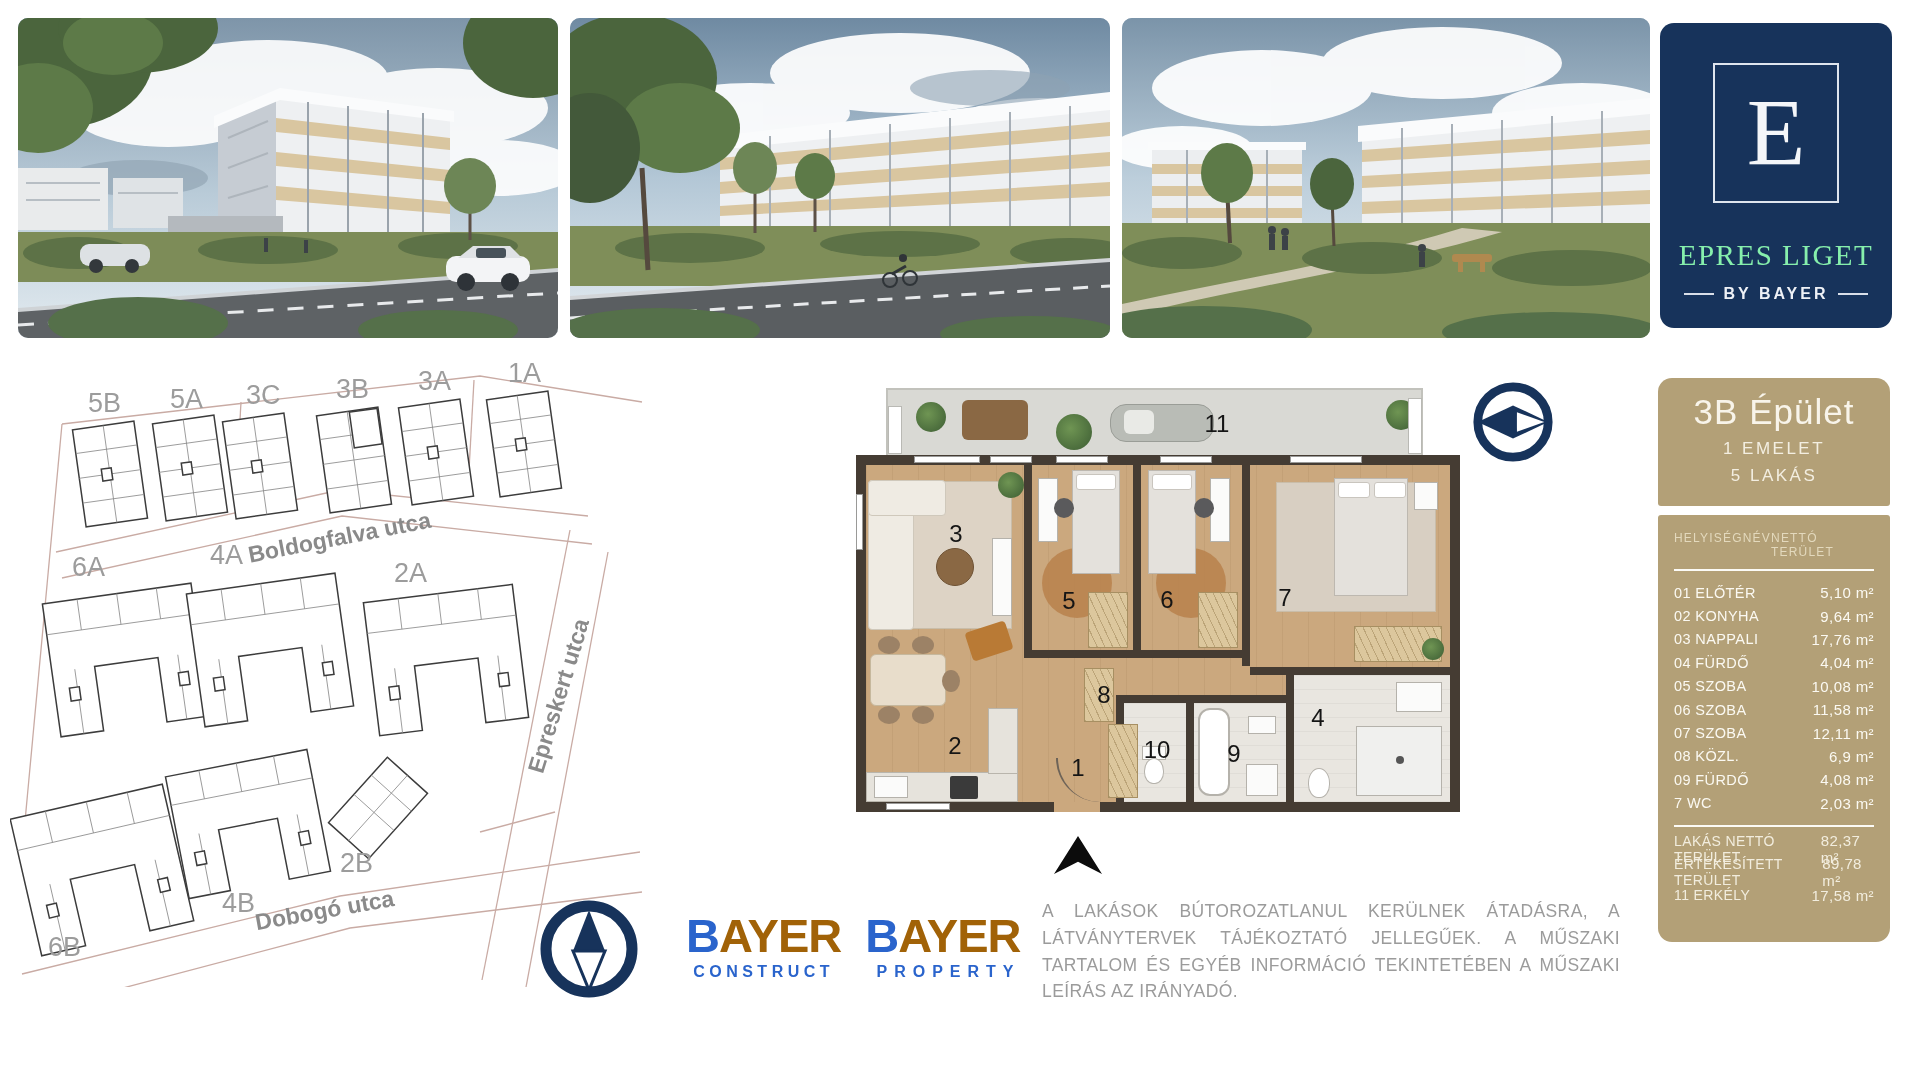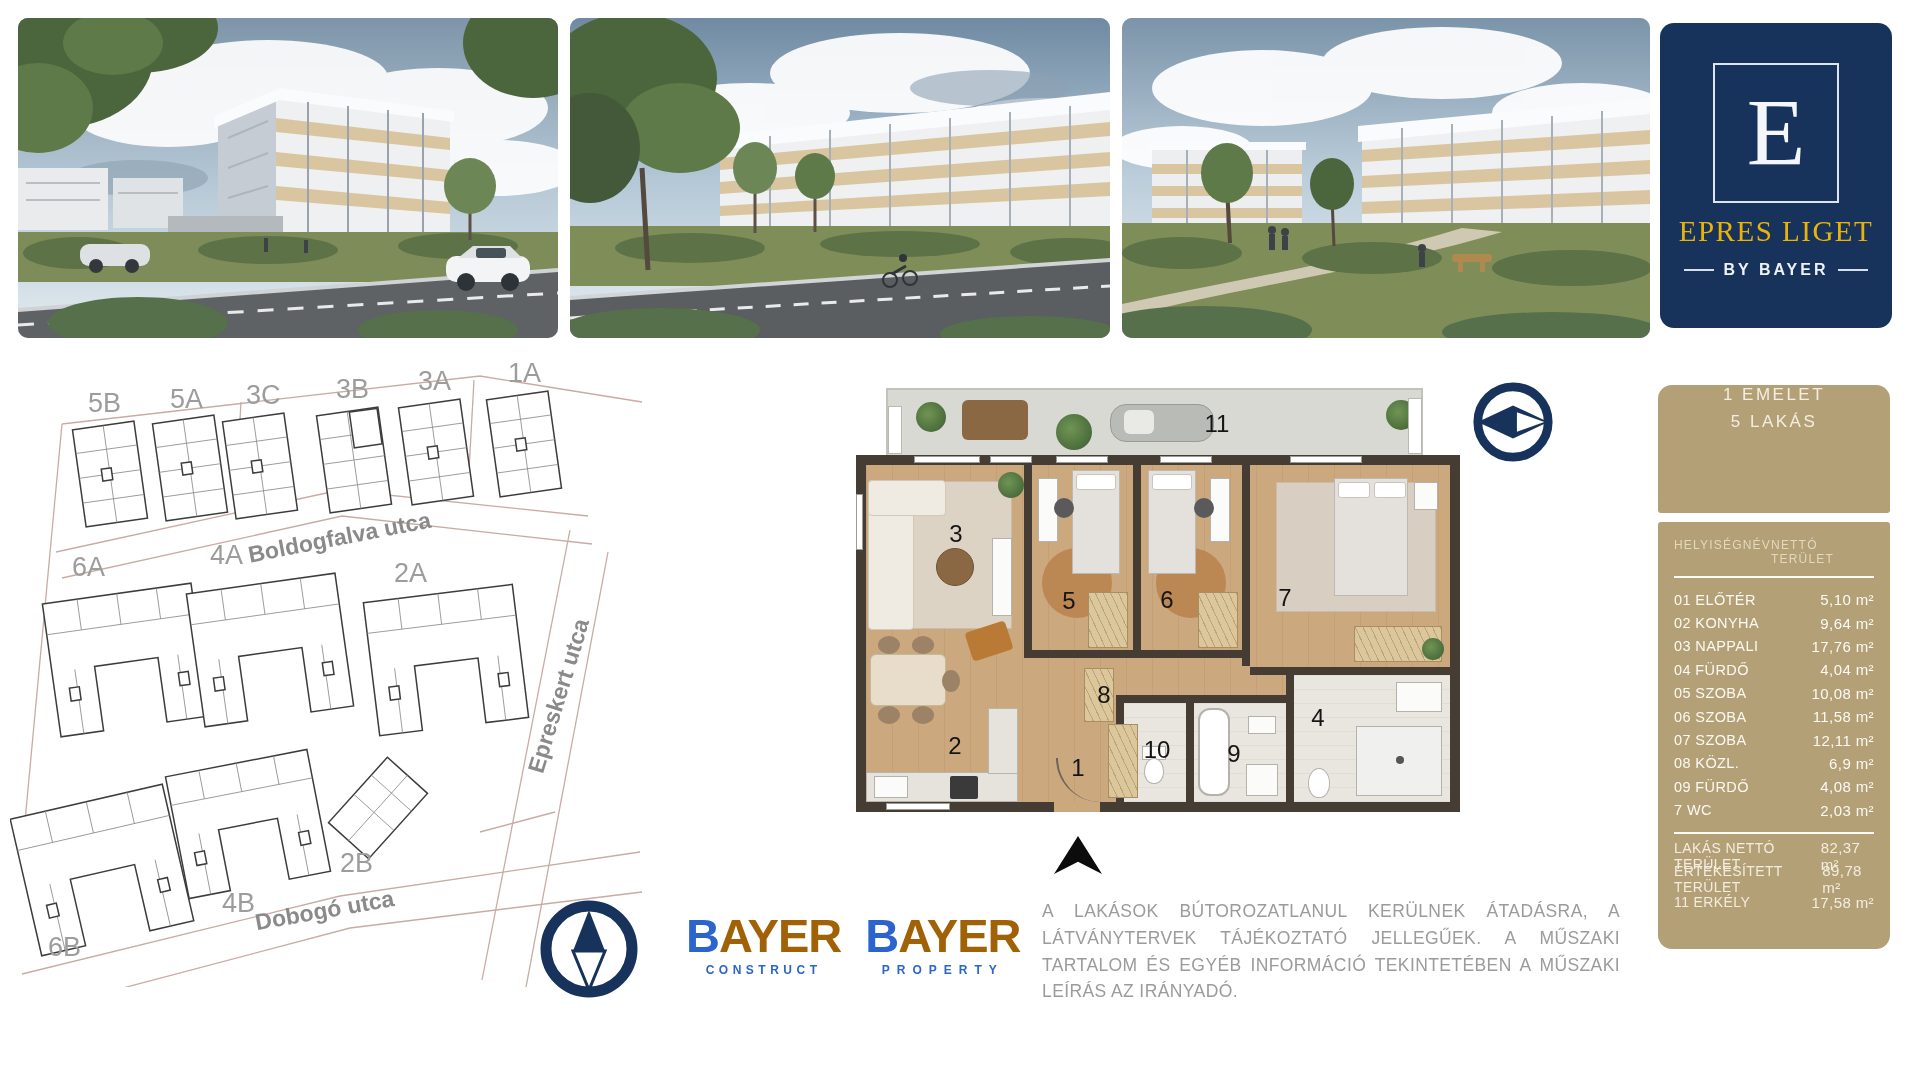--- a/index.html
+++ b/index.html
@@ -12,21 +12,21 @@
   #photo2 { left:570px; width:540px; }
   #photo3 { left:1122px; width:528px; }
   .photo svg { display:block; width:100%; height:100%; }
 
   
   .brand-panel { position:absolute; left:1660px; top:23px; width:232px; height:305px;
                  background:#17335b; border-radius:14px; text-align:center; color:#eef1f6; }
   .brand-square { width:126px; height:140px; border:2px solid #dfe5ee; margin:40px auto 0;
                   display:flex; align-items:center; justify-content:center; }
   .brand-letter { font-family:"Liberation Serif", serif; font-size:96px; line-height:1; color:#f4f6f9; }
-  .brand-name { font-family:"Liberation Serif", serif; font-size:29px; letter-spacing:1.5px; margin-top:12px; color:#eab308; }
+  .brand-name { font-family:"Liberation Serif", serif; font-size:29px; letter-spacing:1.5px; margin-top:36px; color:#86efac; }
   .brand-byline { margin-top:13px; display:flex; align-items:center; justify-content:center; gap:10px; }
   .brand-byline .dash { width:30px; height:2px; background:#d9dfe9; }
   .brand-byline .txt { font-size:16px; font-weight:bold; letter-spacing:3px; color:#eef1f6; }
 
   
   .site-map { position:absolute; left:10px; top:362px; width:640px; height:625px; }
   .site-map .bld rect, .site-map .bld path { fill:#ffffff; stroke:#3c3c3c; stroke-width:1.5; }
   .site-map .bld line { stroke:#8a8a8a; stroke-width:0.8; }
   .site-map .core { fill:#8396b4; stroke:none; }
   .site-map text { fill:#9c9c9c; font-size:27px; }
@@ -61,23 +61,23 @@
 
   .plan-compass { position:absolute; left:1470px; top:379px; width:86px; height:86px; }
   .north-compass { position:absolute; left:536px; top:896px; width:106px; height:106px; }
 
   
   .partners { position:absolute; left:686px; top:912px; display:flex; gap:24px; }
   .bayer { text-align:center; }
   .bayer-word { font-size:47px; font-weight:800; letter-spacing:-1px; line-height:1; }
   .bayer-word .b { color:#2a64cc; }
   .bayer-word .rest { color:#a16207; }
-  .bayer-sub { font-weight:bold; color:#2a64cc; margin-top:4px; font-size:12px; }
+  .bayer-sub { font-weight:bold; color:#2a64cc; margin-top:4px; font-size:16px; }
   .sub-construct { letter-spacing:4.5px; }
-  .sub-property  { letter-spacing:7px; }
+  .sub-property  { letter-spacing:7px;text-align:right; }
 
   
   .disclaimer { position:absolute; left:1042px; top:898px; width:578px; font-size:17.5px;
                 line-height:1.53; color:#9b9b9b; text-align:justify; letter-spacing:.4px; }
 
   
   .unit-panel { position:absolute; left:1658px; top:378px; width:232px; }
   .unit-head { background:#b3a077; border-radius:14px 14px 3px 3px; height:128px; text-align:center; color:#f8f4ea; }
   .unit-title { font-size:35px; font-weight:300; padding-top:14px; letter-spacing:1px; }
   .unit-sub { font-size:17px; letter-spacing:2.5px; margin-top:7px; color:#f3eee1; }
@@ -631,20 +631,21 @@
   <div class="bayer">
     <div class="bayer-word"><span class="b">B</span><span class="rest">AYER</span></div>
     <div class="bayer-sub sub-property">PROPERTY</div>
   </div>
 </div>
 
 <div class="disclaimer">A LAKÁSOK BÚTOROZATLANUL KERÜLNEK ÁTADÁSRA, A LÁTVÁNYTERVEK TÁJÉKOZTATÓ JELLEGŰEK. A MŰSZAKI TARTALOM ÉS EGYÉB INFORMÁCIÓ TEKINTETÉBEN A MŰSZAKI LEÍRÁS AZ IRÁNYADÓ.</div>
 
 <div class="unit-panel">
   <div class="unit-head">
+    <div class="unit-title">3B Épület</div>
     <div class="unit-sub">1 EMELET</div>
     <div class="unit-sub">5 LAKÁS</div>
   </div>
   <div class="unit-body">
     <div class="cols">
       <span>HELYISÉGNÉV</span>
       <span>NETTÓ TERÜLET</span>
     </div>
     <div class="tdiv"></div>
 

